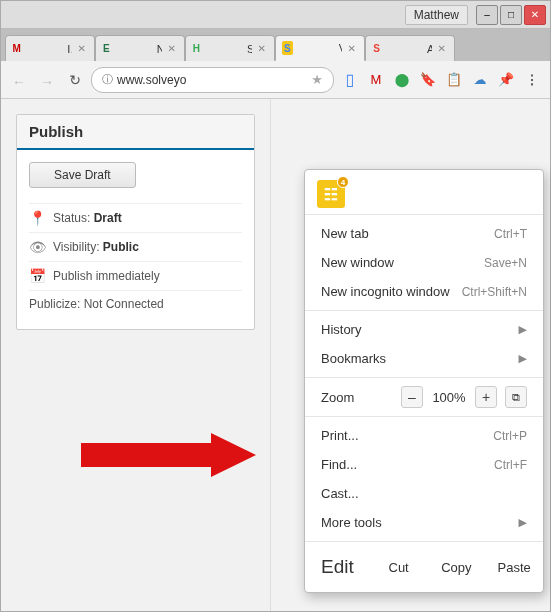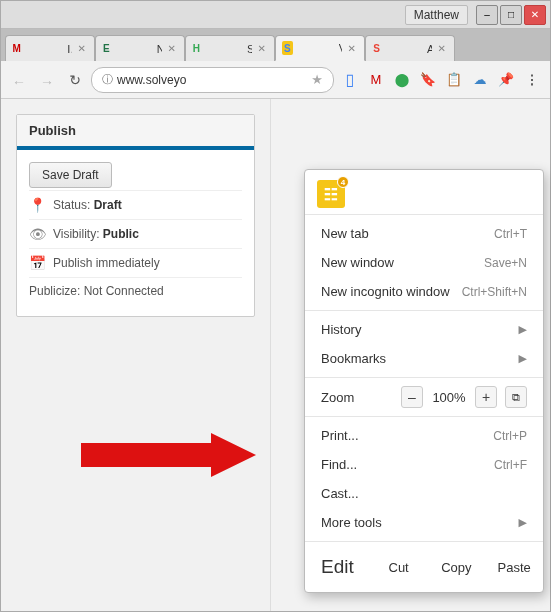--- a/index.html
+++ b/index.html
@@ -194,38 +194,38 @@
       border-right: 1px solid #ddd;
     }
     .publish-box {
       background: white;
       border: 1px solid #ccc;
       border-radius: 2px;
       padding: 0;
     }
     .publish-header {
       background: #f5f5f5;
-      border-bottom: 4px solid #0369a1;
+      border-bottom: 2px solid #0369a1;
       padding: 8px 12px;
-      font-size: 13px;
+      font-size: 15px;
       font-weight: bold;
       color: #333;
     }
     .publish-body {
       padding: 12px;
     }
     .save-draft-btn {
       border: 1px solid #bbb;
       background: linear-gradient(#f7f7f7, #e6e6e6);
       border-radius: 3px;
-      padding: 5px 12px;
+      padding: 5px 24px;
       font-size: 12px;
       color: #333;
       cursor: pointer;
-      margin-bottom: 2px;
+      margin-bottom: 15px;
     }
     .publish-field {
       display: flex;
       align-items: center;
       gap: 8px;
       padding: 6px 0;
       border-top: 1px solid #eee;
       font-size: 12px;
       color: #555;
     }

